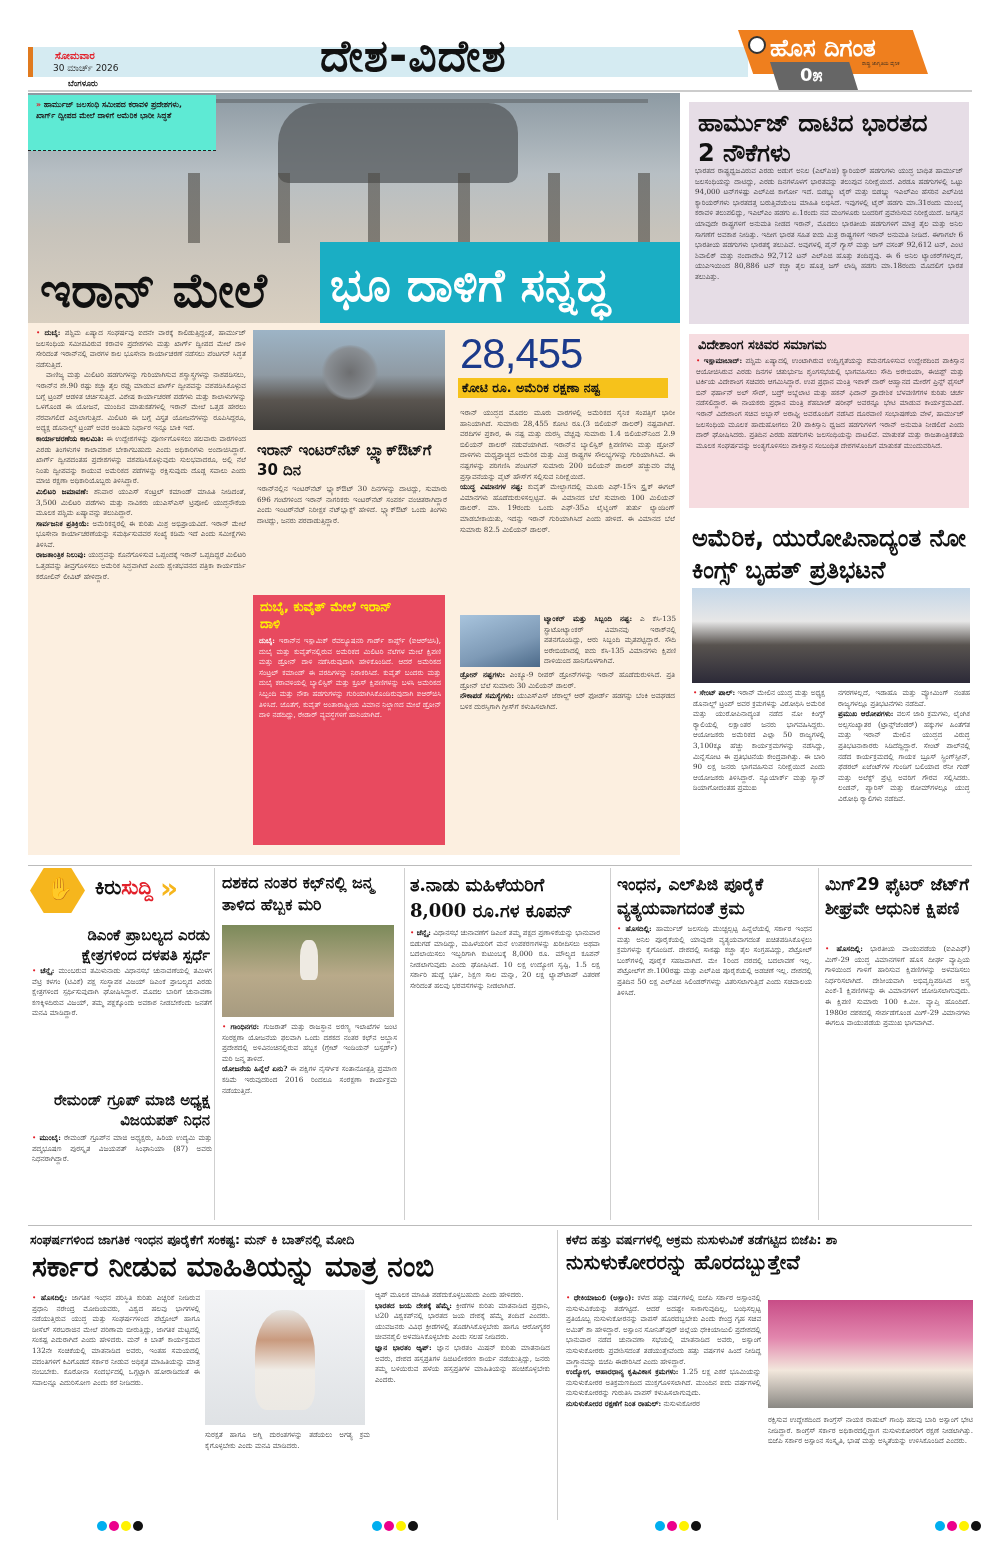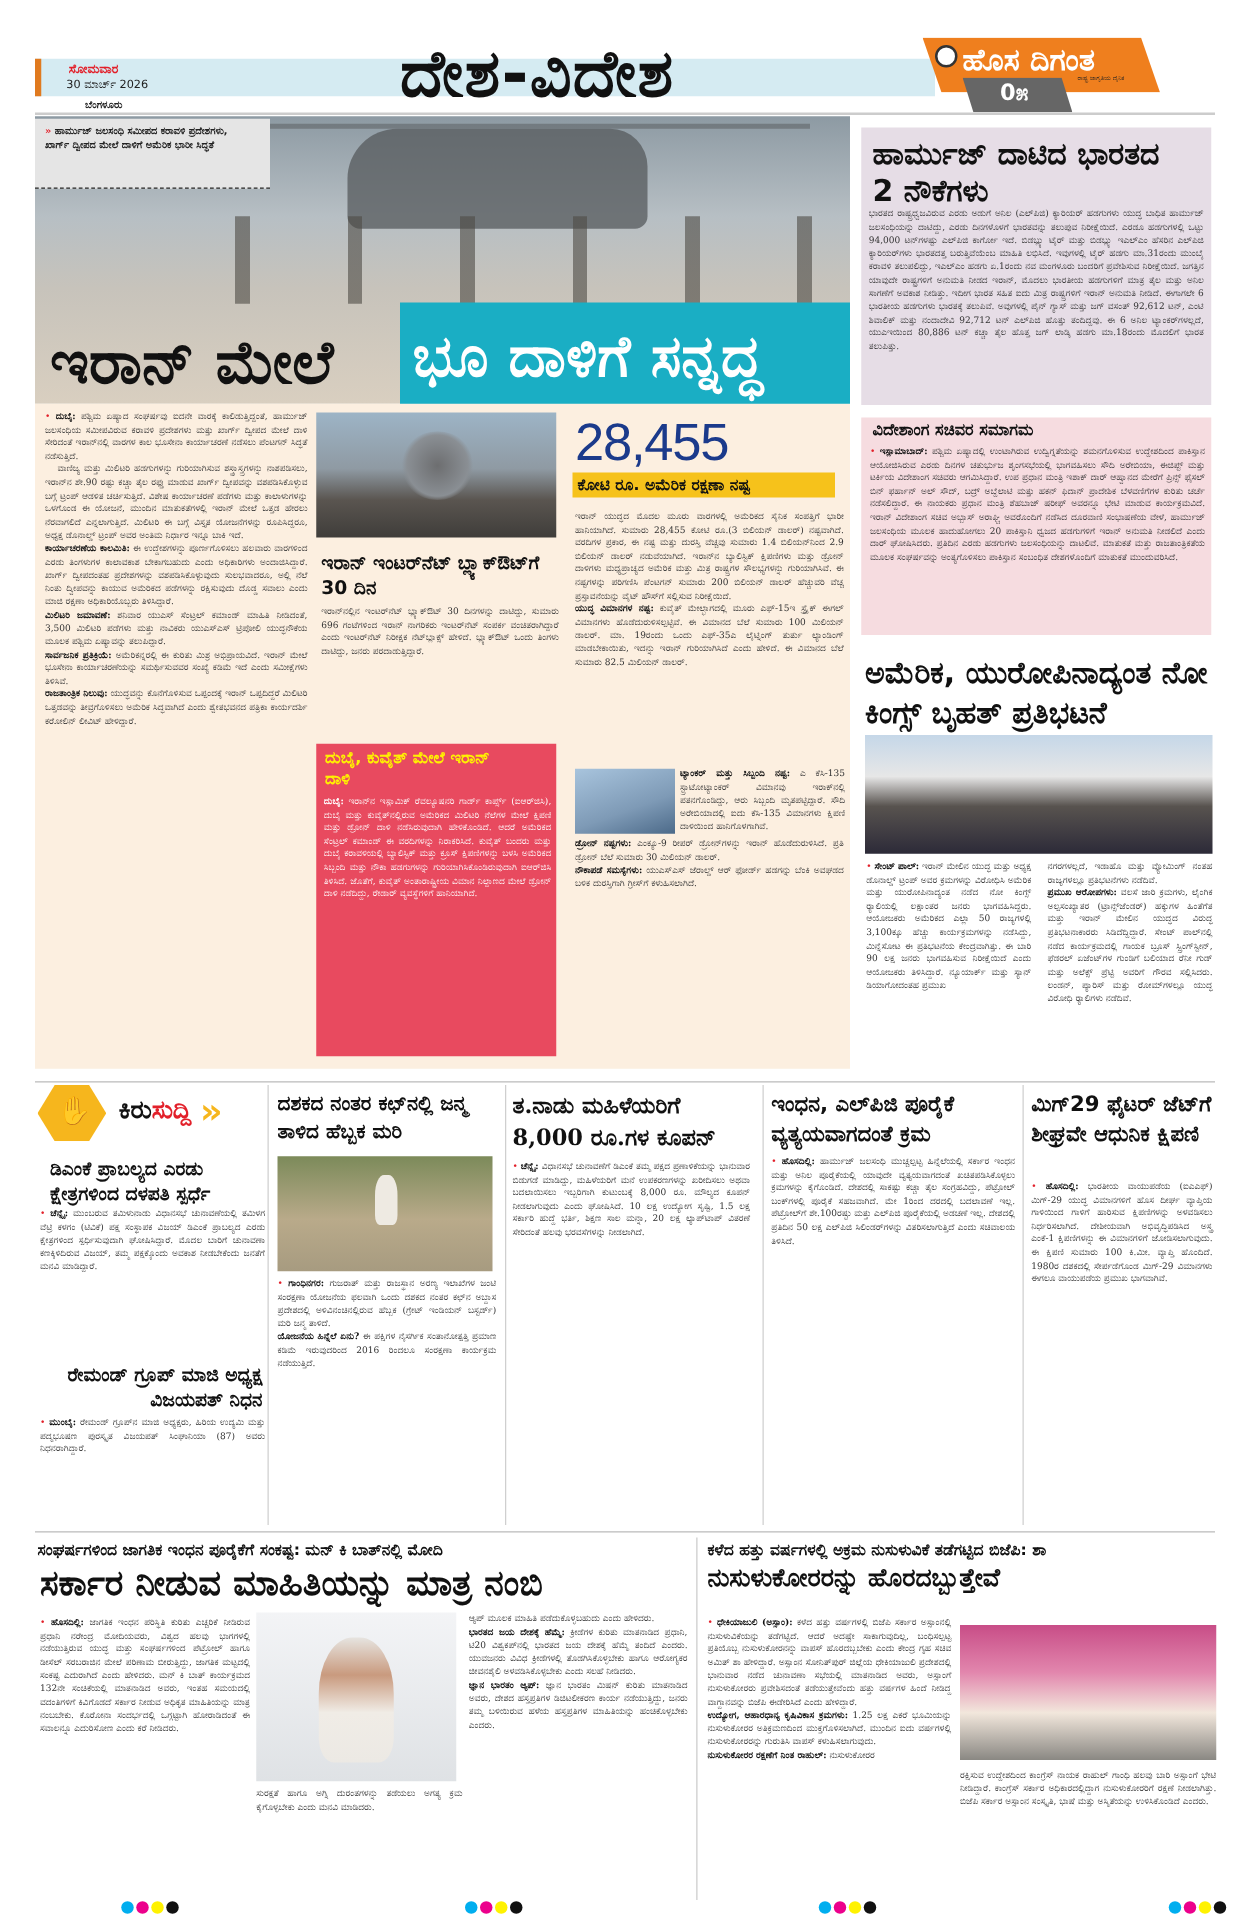--- a/index.html
+++ b/index.html
@@ -7,32 +7,32 @@
 .abs{position:absolute}
 .txt{font-size:7.2px;line-height:10.6px;color:#333;text-align:justify;font-family:"DejaVu Serif",serif}
 .txt b{color:#111}
 .dot{color:#e2202a}
 
 #hdr-band{left:28px;top:47px;width:720px;height:30px;background:#d5ebf2}
 #hdr-bar{left:28px;top:47px;width:5px;height:30px;background:#e07a1f}
 #day{left:55px;top:50px;font-size:10px;font-weight:bold;color:#e2202a}
 #date{left:53px;top:63px;font-size:9px;color:#222}
 #city{left:68px;top:79px;font-size:8px;font-weight:bold}
-#section-title{left:320px;top:30px;font-size:52px;font-weight:900;color:#111;letter-spacing:1px;font-family:"DejaVu Sans",sans-serif}
+#section-title{left:320px;top:30px;font-size:44px;font-weight:900;color:#111;letter-spacing:1px;font-family:"DejaVu Sans",sans-serif}
 #logo{left:738px;top:30px;width:190px;height:44px;background:#ef7f1e;clip-path:polygon(0 0,92% 0,100% 100%,8% 100%)}
 #logo-name{left:770px;top:34px;font-size:24px;font-weight:bold;color:#fff}
 #logo-tag{left:862px;top:60px;font-size:5px;color:#222}
 #logo-circle{left:748px;top:36px;width:18px;height:18px;border-radius:50%;background:#fff;border:2px solid #333}
 #page-no-box{left:770px;top:62px;width:88px;height:28px;background:#666;clip-path:polygon(0 0,90% 0,100% 100%,10% 100%)}
 #page-no{left:800px;top:64px;font-size:18px;font-weight:bold;color:#fff}
 #hdr-rule{left:28px;top:90px;width:944px;height:2px;background:#ccc}
 
 #lead-photo{left:28px;top:93px;width:652px;height:230px;background:linear-gradient(180deg,#8d9aa3 0%,#b7bfc4 35%,#c7c3bb 60%,#d9cfc0 100%)}
 .heli{background:#55595c}
-#kicker{left:28px;top:95px;width:188px;height:56px;background:#e5e5e5;padding:4px 22px 0 8px;font-size:7.8px;font-weight:bold;line-height:11px;border-bottom:1px dashed #222}
+#kicker{left:28px;top:95px;width:188px;height:56px;background:#5eead4;padding:4px 22px 0 8px;font-size:7.8px;font-weight:bold;line-height:11px;border-bottom:1px dashed #222}
 #kicker .arr{color:#e2202a}
 #lead-headline-a{left:40px;top:262px;font-size:48px;font-weight:900;color:#111}
 #lead-headline-box{left:320px;top:242px;width:360px;height:90px;background:#1aaec4}
 #lead-headline-b{left:330px;top:258px;font-size:46px;font-weight:bold;color:#fff}
 #lead-body-bg{left:28px;top:323px;width:652px;height:532px;background:#fcefe0}
 #lead-col1{left:36px;top:328px;width:210px}
 #inet-photo{left:253px;top:330px;width:192px;height:100px;background:linear-gradient(180deg,#9db4c6 0%,#8f9aa3 45%,#5a5550 70%,#3f3d3a 100%)}
 .smoke{left:320px;top:345px;width:60px;height:55px;border-radius:50%;background:radial-gradient(circle,#6d6e70,#8a8f94 60%,transparent 70%)}
 #inet-head{left:257px;top:440px;width:190px;font-size:15px;font-weight:bold;line-height:20px;color:#111}
 #inet-body{left:257px;top:484px;width:190px}
@@ -59,21 +59,21 @@
 #nk-col1{left:693px;top:688px;width:132px}
 #nk-col2{left:838px;top:688px;width:132px}
 
 .rule-v{width:1px;background:#cfcfcf}
 #row2-rule{left:28px;top:865px;width:944px;height:1px;background:#bbb}
 #kiru-hex{left:30px;top:868px;width:55px;height:45px;background:#f6b61d;clip-path:polygon(25% 0,75% 0,100% 50%,75% 100%,25% 100%,0 50%)}
 #kiru-hand{left:46px;top:876px;font-size:22px;color:#fff}
 #kiru-label{left:95px;top:875px;font-size:20px;font-weight:bold;color:#111}
 #kiru-label span{color:#e2202a}
 #kiru-chev{left:160px;top:872px;font-size:28px;color:#f6b61d;font-weight:bold}
-#dmk-head{left:40px;top:925px;width:170px;font-size:15px;font-weight:bold;line-height:20px;color:#111;}
+#dmk-head{left:40px;top:925px;width:170px;font-size:15px;font-weight:bold;line-height:20px;color:#111;text-align:right}
 #dmk-body{left:32px;top:966px;width:180px}
 #ray-head{left:40px;top:1090px;width:170px;font-size:15px;font-weight:bold;line-height:20px;color:#111;text-align:right}
 #ray-body{left:32px;top:1133px;width:180px}
 #bird-head{left:222px;top:872px;width:180px;font-size:16px;font-weight:bold;line-height:22px;color:#111}
 #bird-photo{left:222px;top:925px;width:172px;height:92px;background:linear-gradient(180deg,#7c8a5a,#b9aa8a 55%,#a79b80)}
 #bird-body{left:222px;top:1022px;width:175px}
 #tn-head{left:410px;top:872px;width:190px;font-size:18px;font-weight:bold;line-height:26px;color:#111;font-family:"DejaVu Serif",serif}
 #tn-body{left:410px;top:928px;width:190px}
 #fuel-head{left:617px;top:872px;width:200px;font-size:17px;font-weight:bold;line-height:24px;color:#111}
 #fuel-body{left:617px;top:924px;width:195px}

